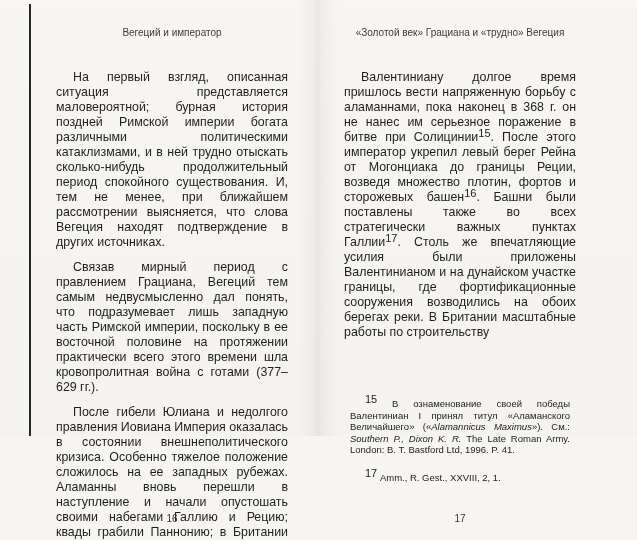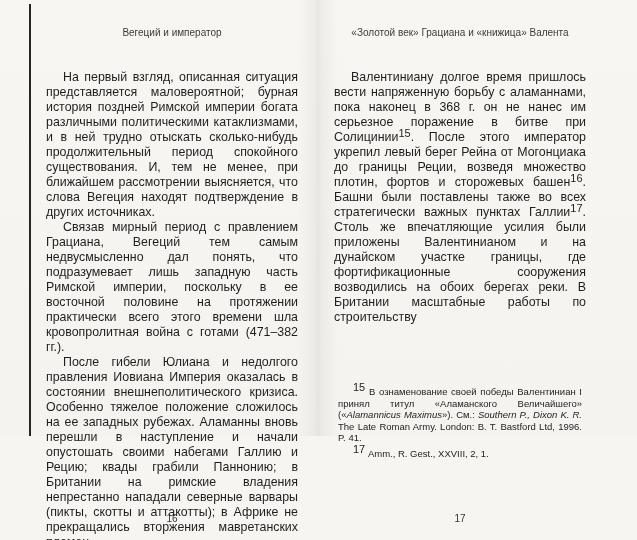--- a/index.html
+++ b/index.html
@@ -31,58 +31,58 @@
     position: absolute; top: 27px; left: 0; right: 0;
     text-align: center; font-size: 10px; color: #3c3c3c;
     white-space: nowrap;
   }
   .body-text {
     margin-top: 70px;
     font-size: 12.4px; line-height: 15px;
     text-align: justify;
     hyphens: auto; -webkit-hyphens: auto;
   }
-  .body-text p { margin: 0; text-indent: 17px; }
+  .body-text p { margin: 10px; text-indent: 17px; }
   .page-right .body-text { min-height: 312px; }
   sup.ref {
     font-size: 11px; line-height: 0;
     vertical-align: baseline; position: relative; top: -4px;
   }
   .footnotes {
     margin-top: 4px;
     font-size: 9.5px; line-height: 11.5px;
     text-align: justify; color: #232323;
     hyphens: auto; -webkit-hyphens: auto;
   }
-  .footnotes p { margin: 4px; text-indent: 15px; }
+  .footnotes p { margin: 16px; text-indent: 15px; }
   .footnotes i, .body-text i { font-style: italic; }
   .page-number {
     position: absolute; top: 513px; left: 0; right: 0;
     text-align: center; font-size: 10px; color: #333;
   }
 </style>
 </head>
 <body>
 
 <div class="spread">
   <div class="cover-edge"></div>
   <div class="fold"></div>
 
   <section class="page page-left">
     <header class="running-header">Вегеций и император</header>
     <div class="body-text">
         <p>На первый взгляд, описанная ситуация представляется маловероятной; бурная история поздней Римской империи богата различными политическими катаклизмами, и в ней трудно отыскать сколько-нибудь продолжительный период спокойного существования. И, тем не менее, при ближайшем рассмотрении выясняется, что слова Вегеция находят подтверждение в других источниках.</p>
-        <p>Связав мирный период с правлением Грациана, Вегеций тем самым недвусмысленно дал понять, что подразумевает лишь западную часть Римской империи, поскольку в ее восточной половине на протяжении практически всего этого времени шла кровопролитная война с готами (471–382 гг.).</p>
+        <p>Связав мирный период с правлением Грациана, Вегеций тем самым недвусмысленно дал понять, что подразумевает лишь западную часть Римской империи, поскольку в ее восточной половине на протяжении практически всего этого времени шла кровопролитная война с готами (377–629 гг.).</p>
         <p>После гибели Юлиана и недолгого правления Иовиана Империя оказалась в состоянии внешнеполитического кризиса. Особенно тяжелое положение сложилось на ее западных рубежах. Аламанны вновь перешли в наступление и начали опустошать своими набегами Галлию и Рецию; квады грабили Паннонию; в Британии на римские владения непрестанно нападали северные варвары (пикты, скотты и аттакотты); в Африке не прекращались вторжения мавретанских племен.</p>
       </div>
     <footer class="page-number">16</footer>
   </section>
 
   <section class="page page-right">
-    <header class="running-header">«Золотой век» Грациана и «книжица» Валента</header>
+    <header class="running-header">«Золотой век» Грациана и «трудно» Вегеция</header>
     <div class="body-text">
         <p>Валентиниану долгое время пришлось вести напряженную борьбу с аламаннами, пока наконец в 368 г. он не нанес им серьезное поражение в битве при Солицинии<sup class="ref">15</sup>. После этого император укрепил левый берег Рейна от Могонциака до границы Реции, возведя множество плотин, фортов и сторожевых башен<sup class="ref">16</sup>. Башни были поставлены также во всех стратегически важных пунктах Галлии<sup class="ref">17</sup>. Столь же впечатляющие усилия были приложены Валентинианом и на дунайском участке границы, где фортификационные сооружения возводились на обоих берегах реки. В Британии масштабные работы по строительству</p>
       </div>
     <div class="footnotes">
         <p><sup class="ref fn-num">15</sup>&nbsp;В ознаменование своей победы Валентиниан I принял титул «Аламанского Величайшего» («<i>Alamannicus Maximus</i>»). См.: <i>Southern P., Dixon K. R.</i> The Late Roman Army. London: B. T. Bastford Ltd, 1996. P. 41.</p>
         <p><sup class="ref fn-num">17</sup>&nbsp;Amm., R. Gest., XXVIII, 2, 1.</p>
       </div>
     <footer class="page-number">17</footer>
   </section>
 </div>

